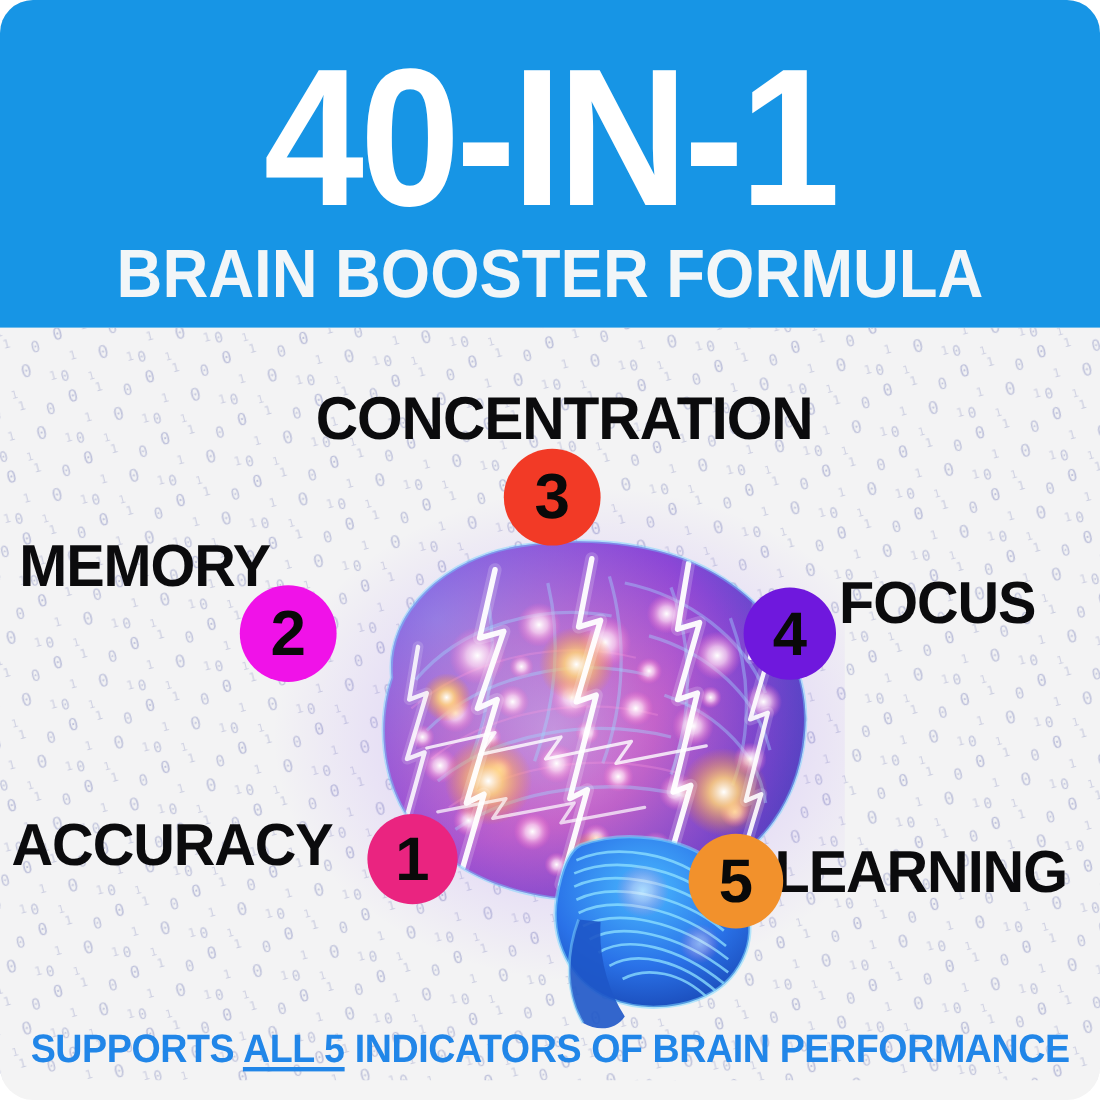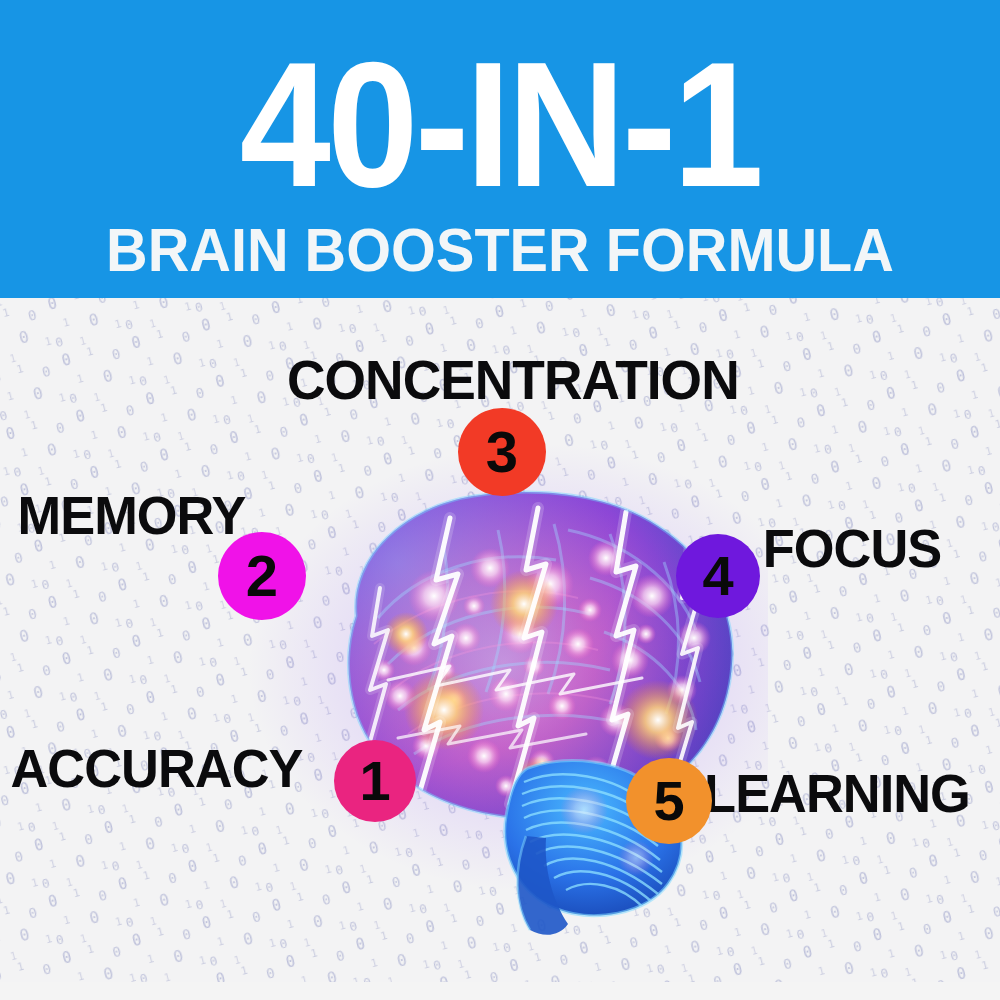--- a/index.html
+++ b/index.html
@@ -11,20 +11,21 @@
   body {
     font-family: "Liberation Sans", sans-serif;
   }
 
   .poster {
     position: relative;
     width: 1000px;
     height: 1000px;
     overflow: hidden;
     background: #f4f4f4;
+    border-radius: 30px;
   }
 
   
   .header {
     position: absolute;
     left: 0;
     top: 0;
     width: 1000px;
     height: 316px;
     background: #1795e5;
@@ -367,15 +368,18 @@
     <div class="lbl lbl-focus">FOCUS</div>
     <div class="lbl lbl-accuracy">ACCURACY</div>
     <div class="lbl lbl-learning">LEARNING</div>
 
     <div class="badge badge-1">1</div>
     <div class="badge badge-2">2</div>
     <div class="badge badge-3">3</div>
     <div class="badge badge-4">4</div>
     <div class="badge badge-5">5</div>
 
+    <div class="footer">
+      <div class="footer-text"><span>SUPPORTS </span><span class="u">ALL 5</span><span> INDICATORS OF BRAIN PERFORMANCE</span></div>
+    </div>
 
   </div>
 </div>
 
 </body></html>

